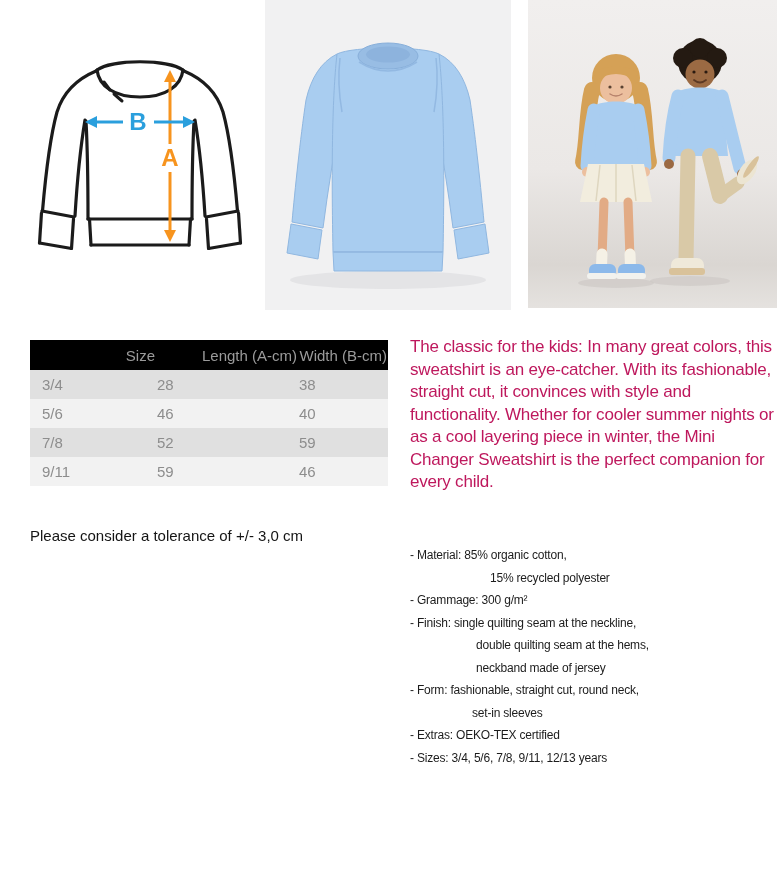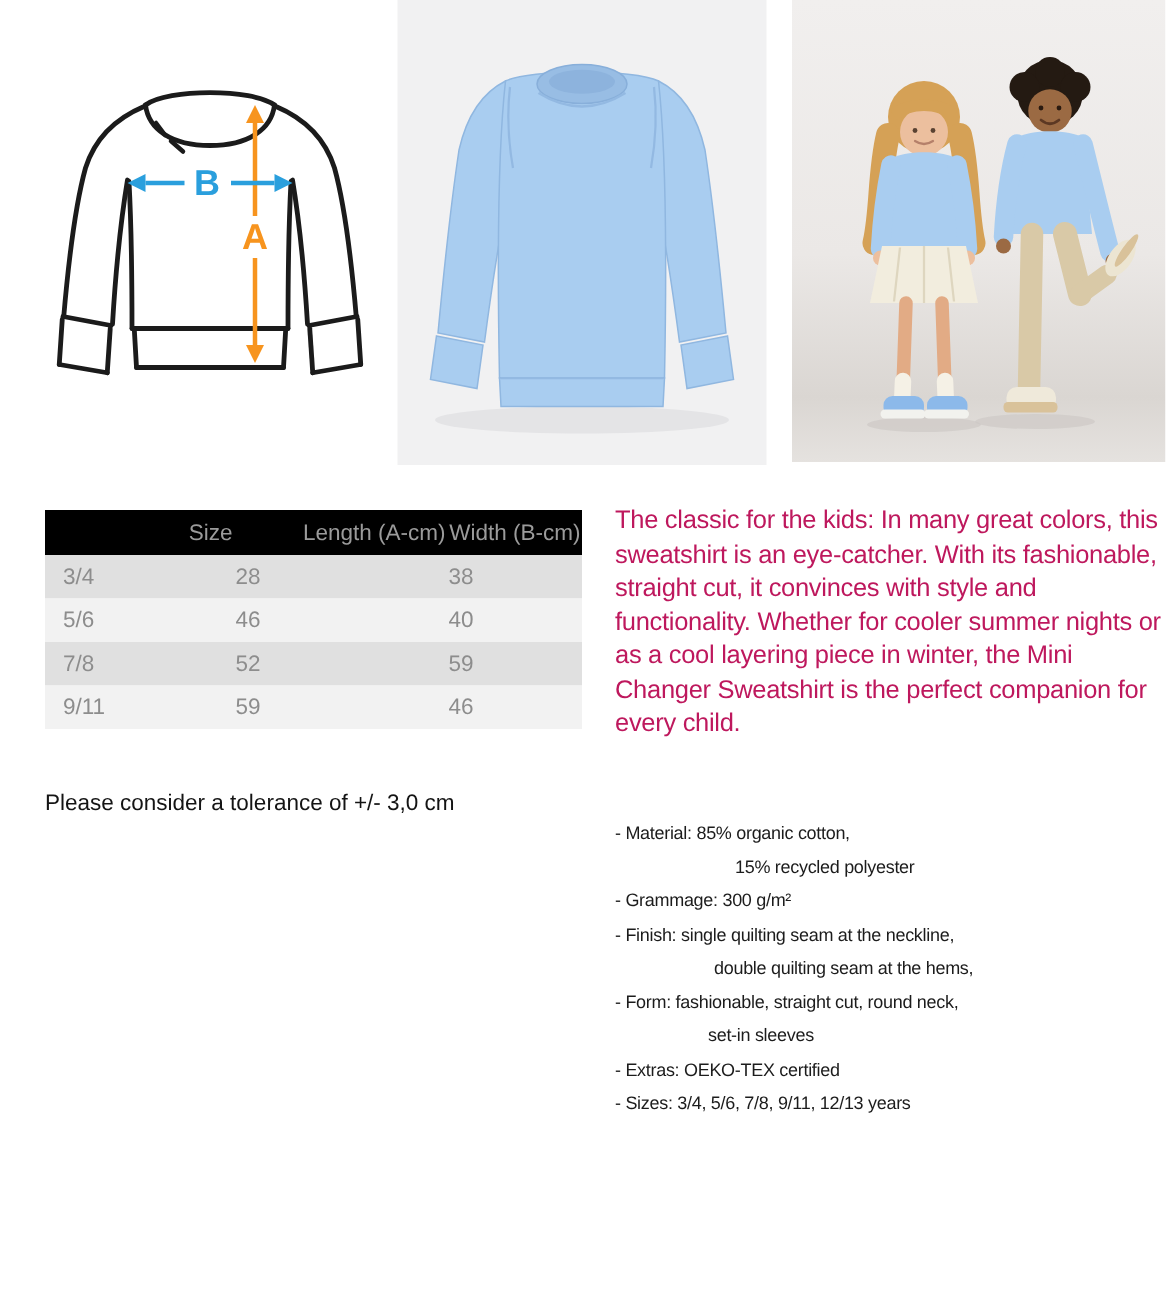--- a/index.html
+++ b/index.html
@@ -219,17 +219,18 @@
 <div id="tolerance-note">Please consider a tolerance of +/- 3,0 cm</div>
 
 <div id="description">The classic for the kids: In many great colors, this sweatshirt is an eye-catcher. With its fashionable, straight cut, it convinces with style and functionality. Whether for cooler summer nights or as a cool layering piece in winter, the Mini Changer Sweatshirt is the perfect companion for every child.</div>
 
 <div id="spec-list">
   <div class="spec-line">- Material: 85% organic cotton,</div>
   <div class="spec-line ind-a">15% recycled polyester</div>
   <div class="spec-line">- Grammage: 300 g/m²</div>
   <div class="spec-line">- Finish: single quilting seam at the neckline,</div>
   <div class="spec-line ind-b">double quilting seam at the hems,</div>
+  <div class="spec-line ind-b">neckband made of jersey</div>
   <div class="spec-line">- Form: fashionable, straight cut, round neck,</div>
   <div class="spec-line ind-c">set-in sleeves</div>
   <div class="spec-line">- Extras: OEKO-TEX certified</div>
   <div class="spec-line">- Sizes: 3/4, 5/6, 7/8, 9/11, 12/13 years</div>
 </div>
 
 </body></html>

